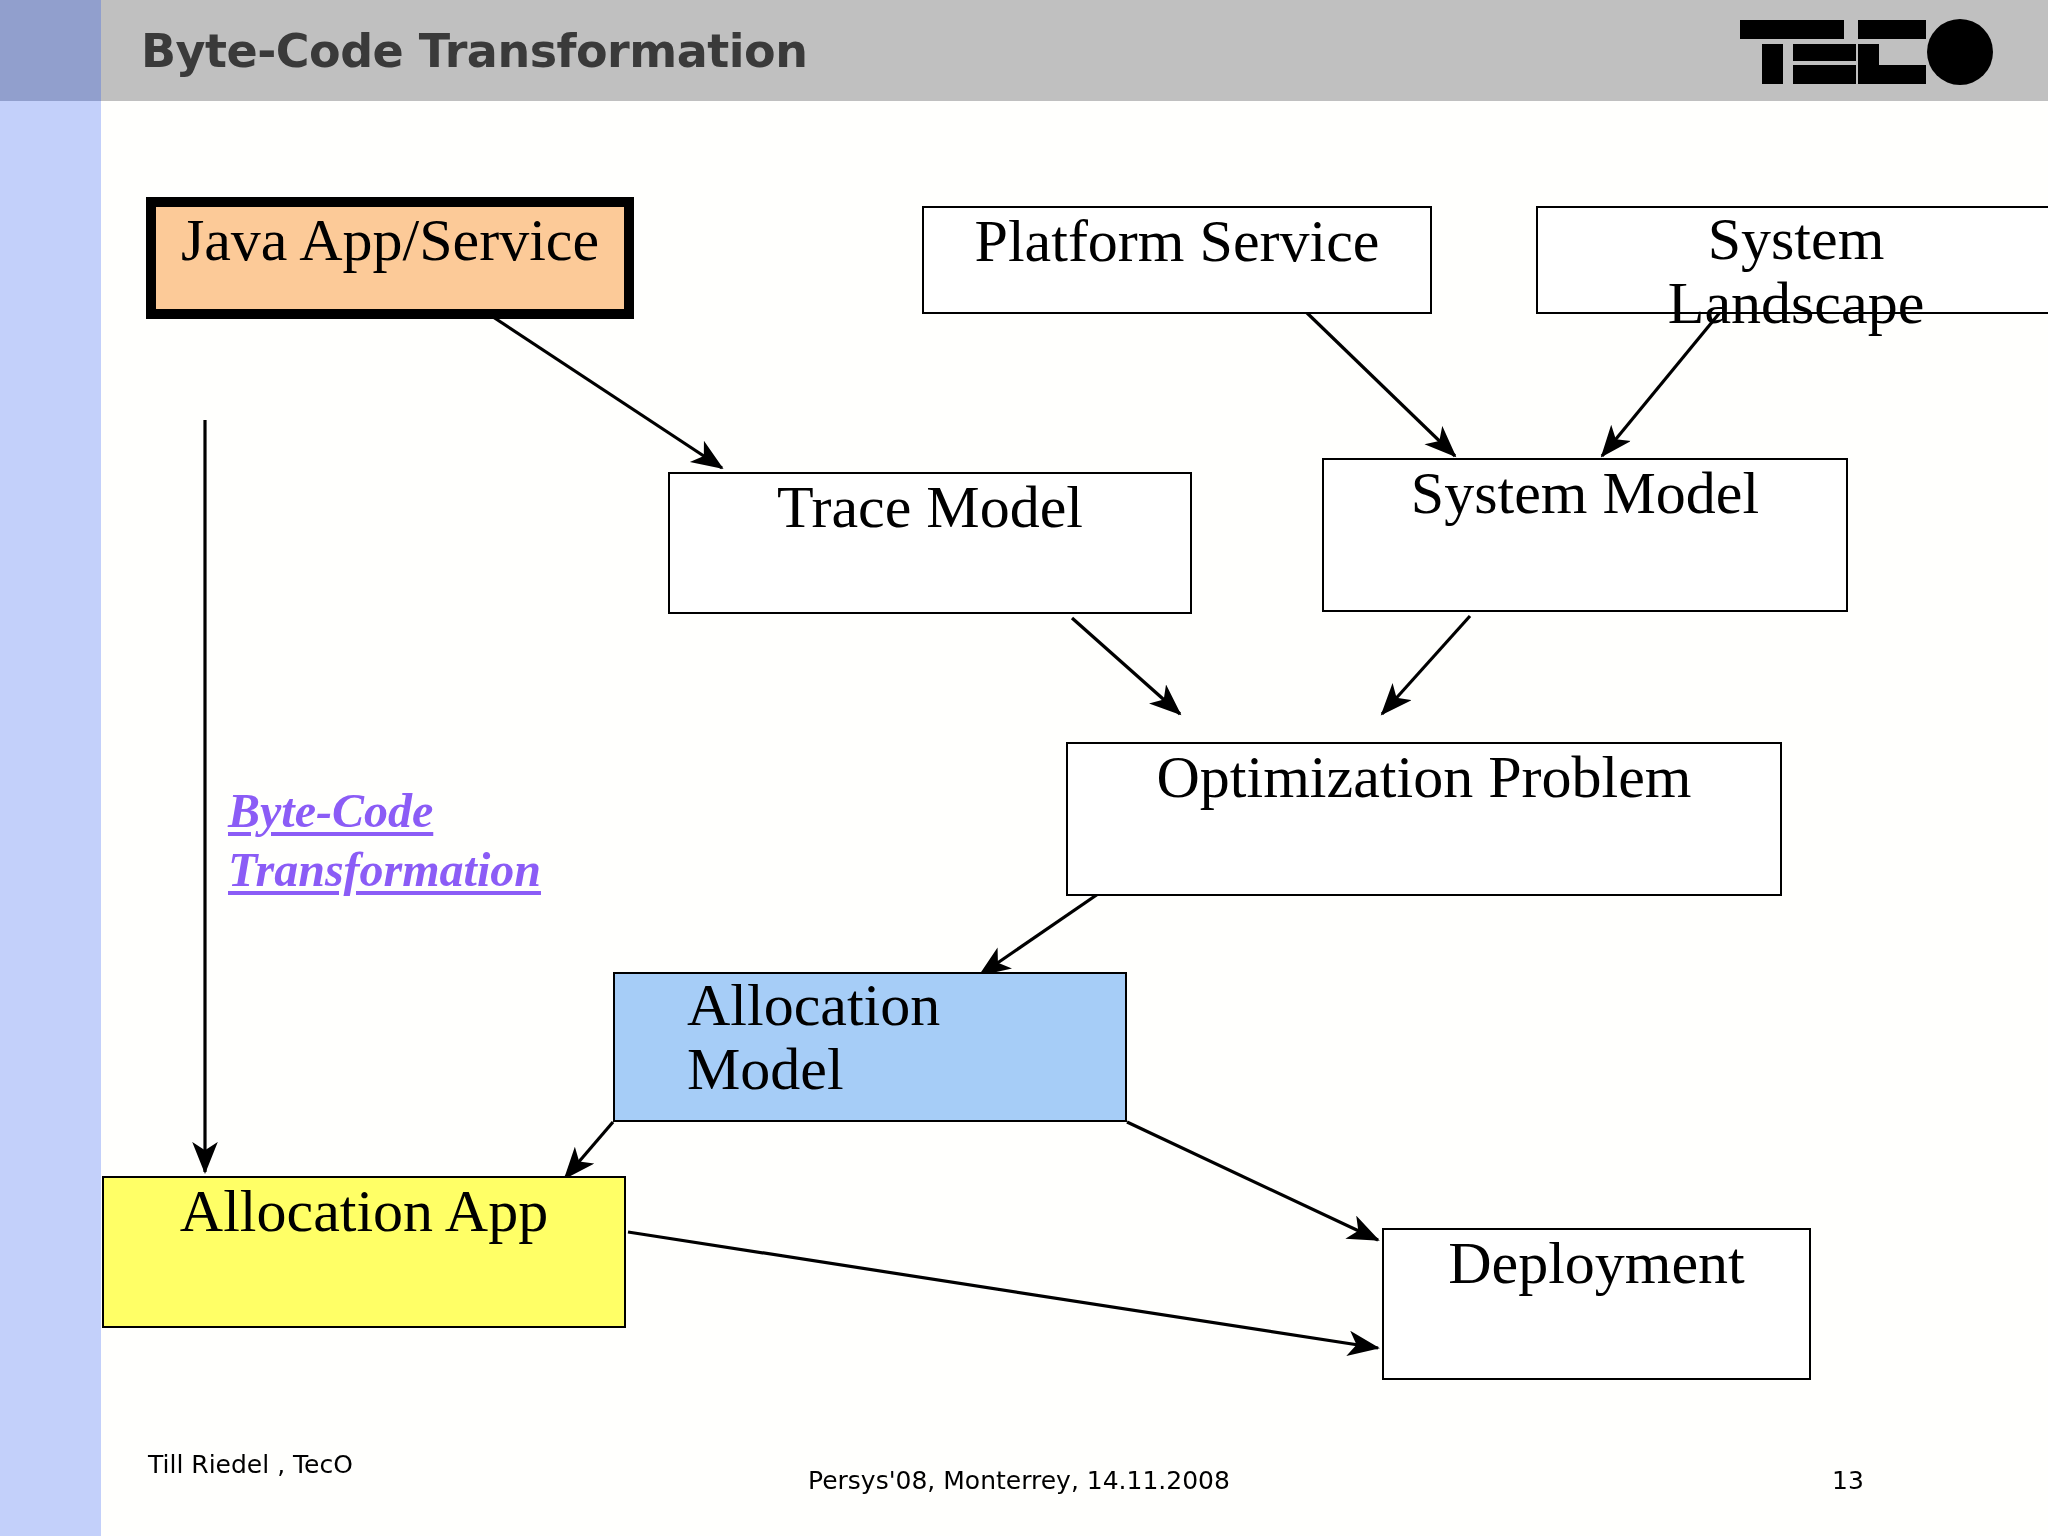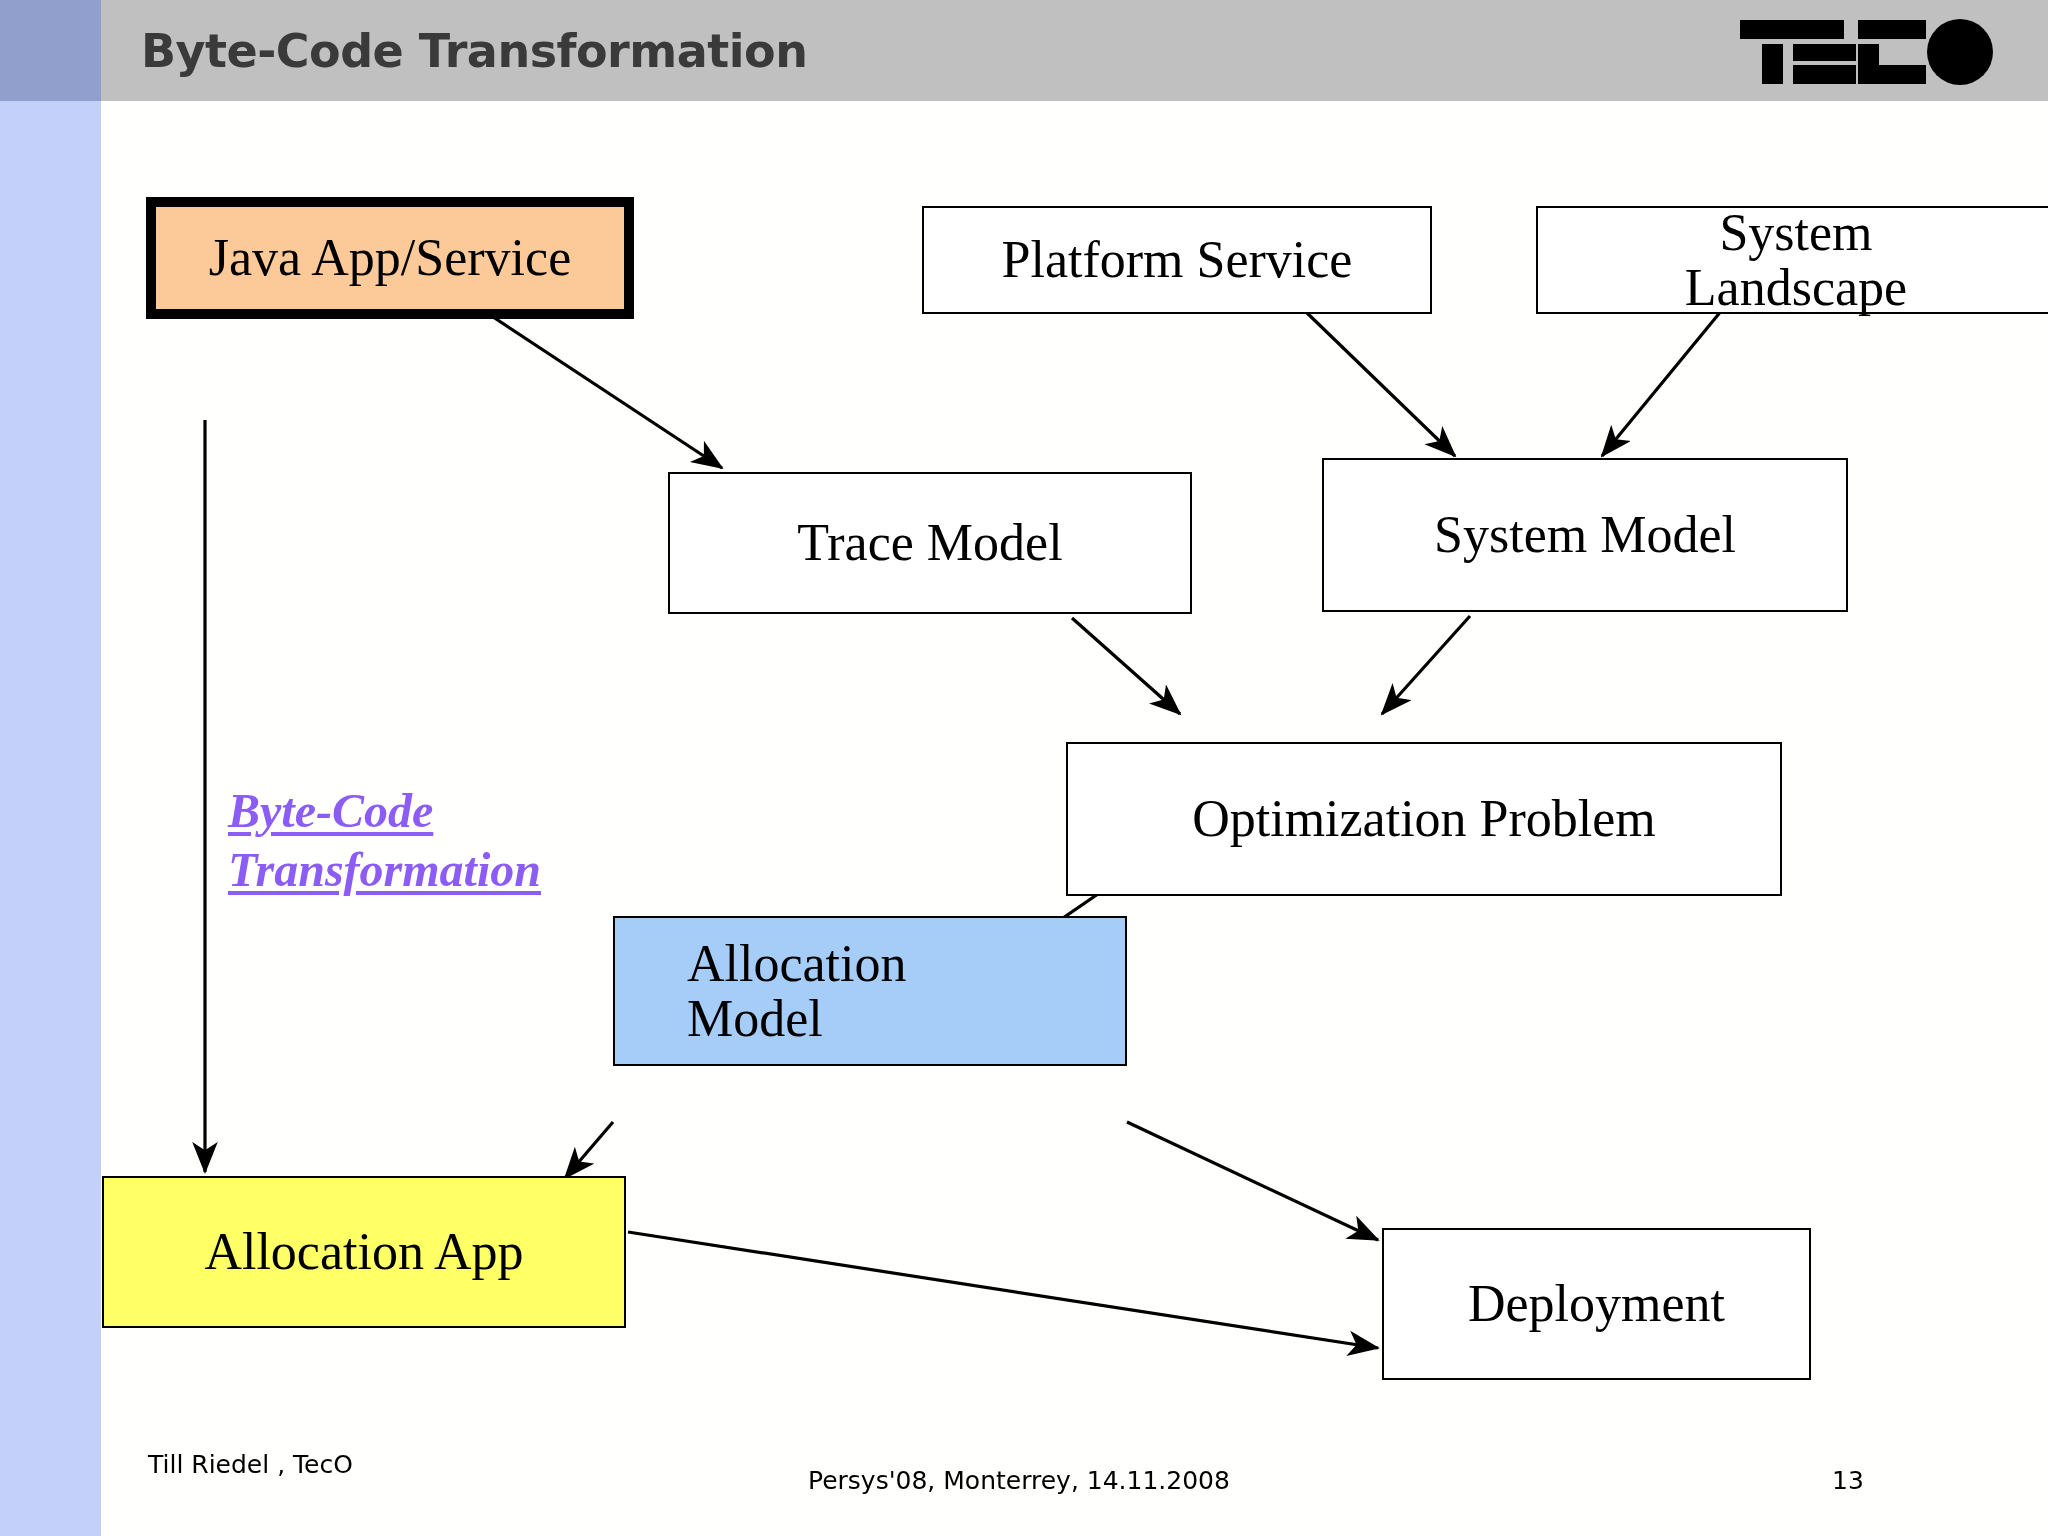--- a/index.html
+++ b/index.html
@@ -62,24 +62,24 @@
     width: 260px; height: 68px;
   }
 
   
   .node {
     position: absolute;
     box-sizing: border-box;
     border: 2px solid #000000;
     background: #ffffff;
     display: flex;
-    align-items: center;
+    align-items: flex-start;
     justify-content: center;
     font-family: "Liberation Serif", serif;
-    font-size: 52px;
+    font-size: 60px;
     color: #000000;
     line-height: 1.12;
     text-align: center;
     white-space: pre-line;
   }
   .node.emph {
     border: 10px solid #000000;
     background: #fcca98;
   }
   .node.alloc {
@@ -205,21 +205,21 @@
   </div>
 
   <div class="node" style="left:1322px; top:458px; width:526px; height:154px;">
     <span>System Model</span>
   </div>
 
   <div class="node" style="left:1066px; top:742px; width:716px; height:154px;">
     <span>Optimization Problem</span>
   </div>
 
-  <div class="node alloc two-line" style="left:613px; top:916px; width:514px; height:150px;">
+  <div class="node alloc two-line" style="left:613px; top:972px; width:514px; height:150px;">
     <span>Allocation
 Model</span>
   </div>
 
   <div class="node dist" style="left:102px; top:1176px; width:524px; height:152px;">
     <span>Allocation App</span>
   </div>
 
   <div class="node" style="left:1382px; top:1228px; width:429px; height:152px;">
     <span>Deployment</span>

